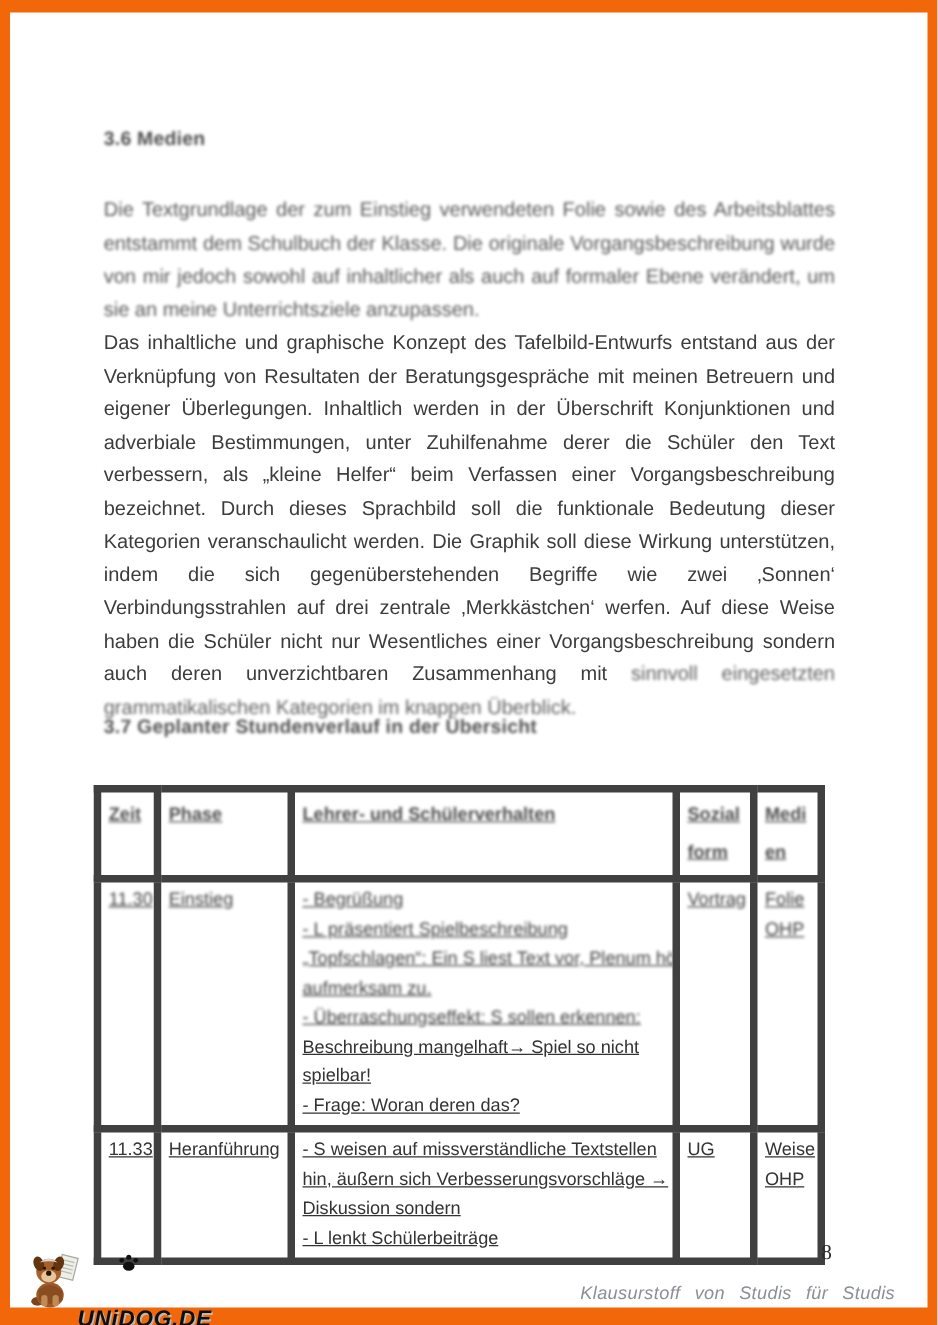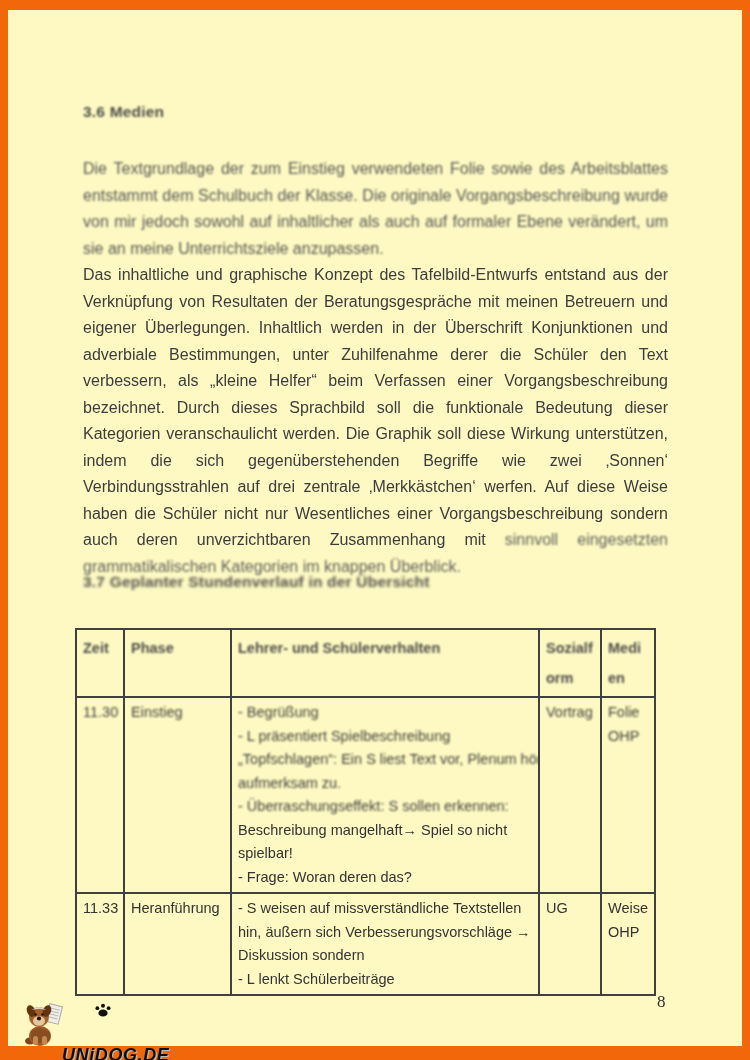--- a/index.html
+++ b/index.html
@@ -4,21 +4,21 @@
 <style>
   html,body{margin:0;padding:0;background:#e8e8e8;}
   #frame{
     position:relative;width:750px;height:1060px;
     background:#F1670A;
     font-family:"Liberation Sans", sans-serif;
     overflow:hidden;
   }
   #sheet{
     position:absolute;left:8px;top:10px;right:8px;bottom:14px;
-    background:#fef9c3;
+    background:#ffffff;
   }
   .abs{position:absolute;}
   .blur{filter:blur(1.15px);opacity:.93;}
   .blur-strong{filter:blur(1.35px);opacity:.9;}
 
   .heading{
     font-size:15.5px;font-weight:bold;color:#3f3f3f;letter-spacing:.2px;
   }
   #heading-medien{left:75px;top:93px;}
   #heading-verlauf{left:75px;top:563px;}
@@ -30,22 +30,22 @@
   #para-medien{left:75px;top:146px;color:#4c4c4c;}
   #para-konzept{left:75px;top:252px;}
   #para-konzept .blur{color:#555;}
 
   #verlauf-table{
     left:67px;top:618px;width:579px;
     border-collapse:collapse;table-layout:fixed;
     font-size:14.5px;color:#333;
   }
   #verlauf-table th,#verlauf-table td{
-    border:2px solid #404040;vertical-align:top;
-    padding:3px 6px;overflow:hidden;
+    border:6px solid #404040;vertical-align:top;
+    padding:3px 6px;overflow:hidden;text-decoration:underline;
   }
   #verlauf-table th{
     text-align:left;font-weight:bold;font-size:14.5px;color:#404040;
     line-height:30px;overflow-wrap:anywhere;
   }
   #verlauf-table td{line-height:23.5px;}
   tr.hdr{height:54px;}
   tr.r1{height:188px;}
   tr.r2{height:96px;}
   .ln{white-space:nowrap;}
@@ -173,15 +173,16 @@
       </svg>
       <svg id="logo-paw" width="18" height="16" viewBox="0 0 18 16">
         <ellipse cx="9" cy="11" rx="4.6" ry="3.6" fill="#101010"></ellipse>
         <circle cx="3.4" cy="6.2" r="1.9" fill="#101010"></circle>
         <circle cx="9" cy="3.8" r="2.0" fill="#101010"></circle>
         <circle cx="14.6" cy="6.2" r="1.9" fill="#101010"></circle>
       </svg>
       <span id="logo-text">UNiDOG.DE</span>
     </div>
 
+    <div class="abs" id="tagline">Klausurstoff von Studis für Studis</div>
 
   </div>
 </div>
 
 </body></html>

